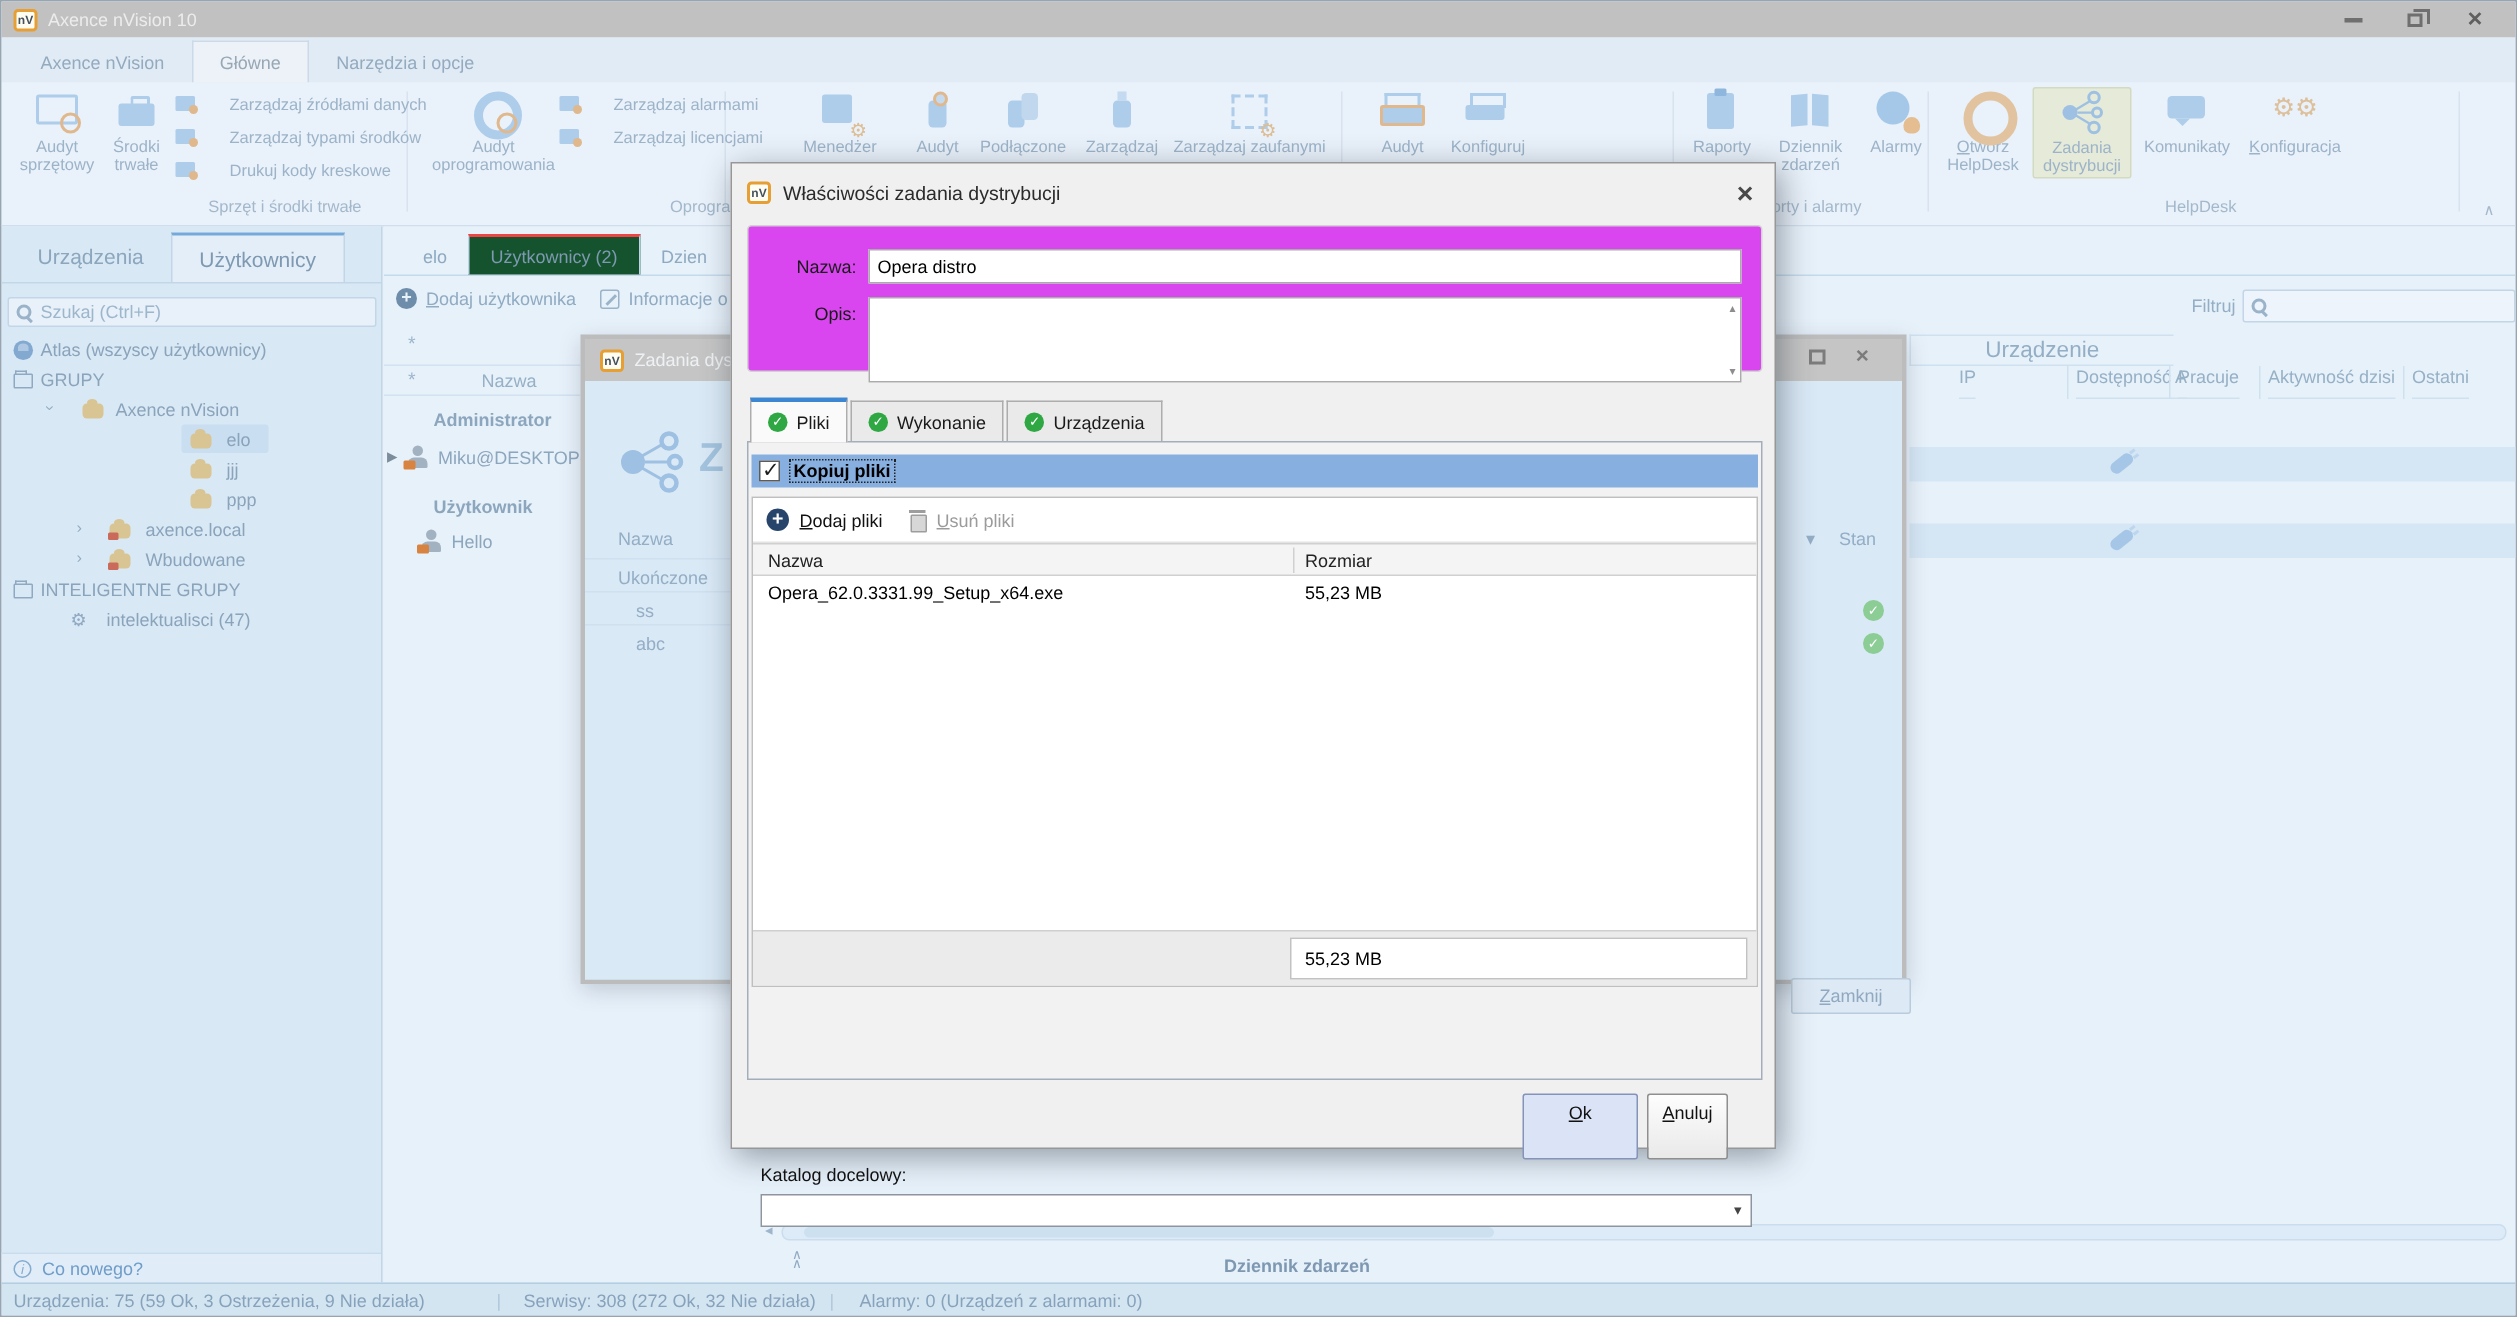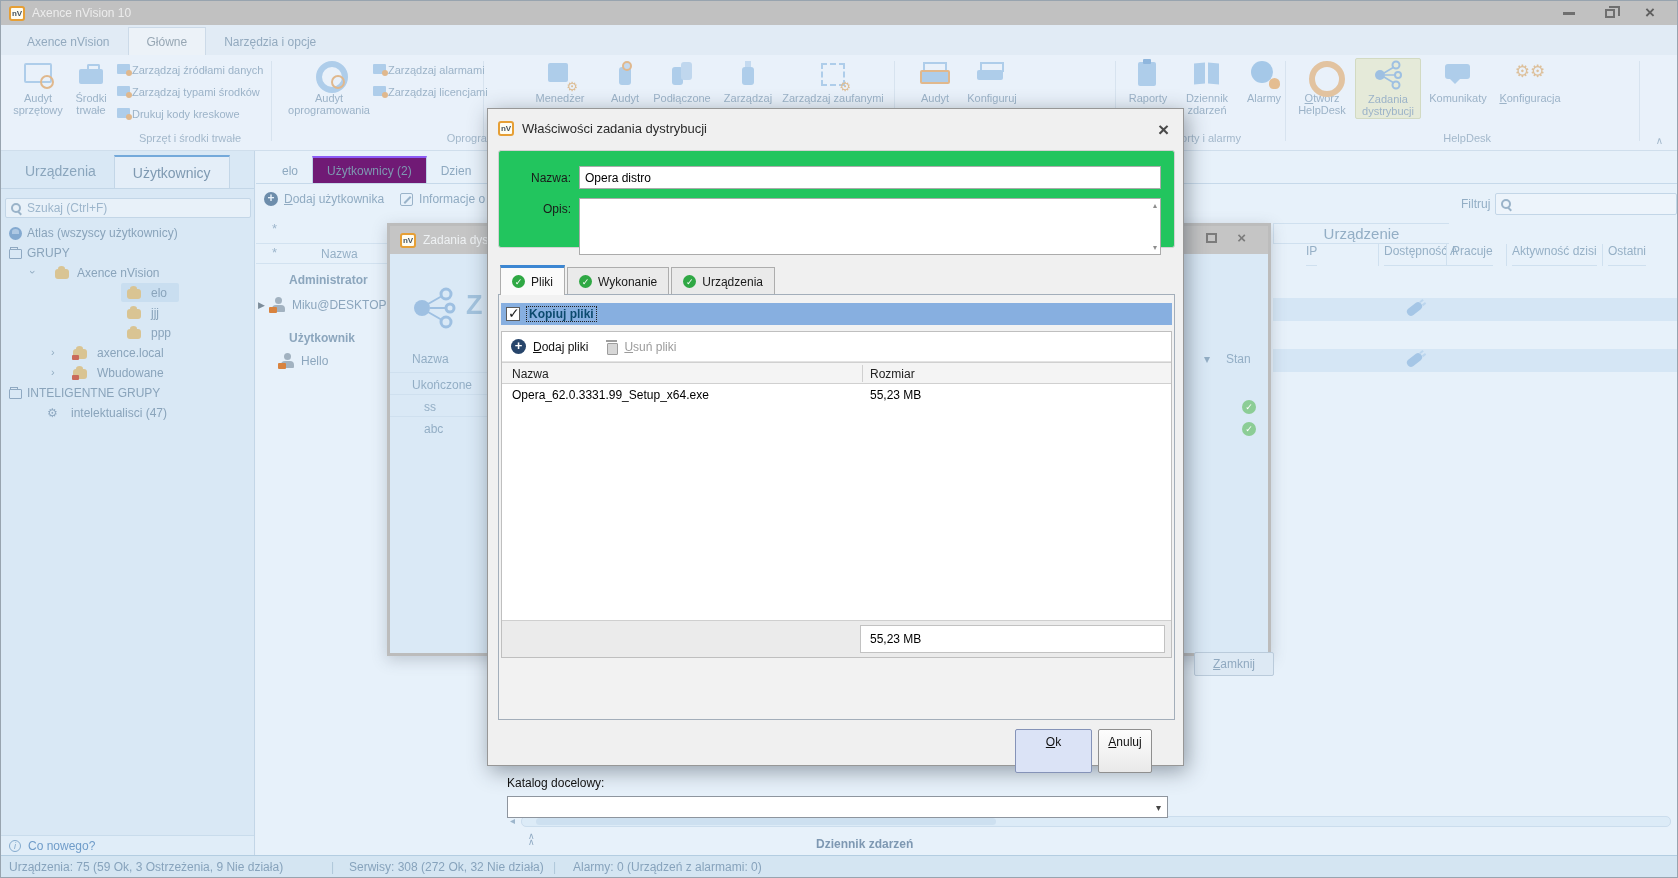--- a/index.html
+++ b/index.html
@@ -20,21 +20,21 @@
 .rtabs{position:absolute;left:0;top:24px;right:0;height:30px;background:#e1ebf5;display:flex;align-items:flex-end;padding-left:8px}
 .rtab{padding:7px 18px 6px;font-size:12px;color:#93aabf}
 .rtab.active{background:#ecf2f8;border:1px solid #ccdae8;border-bottom:none;color:#97a7b4}
 
 
 .ribbon{position:absolute;left:0;top:54px;right:0;height:96px;background:#e9f1fa;border-bottom:1px solid #cfdeec}
 .rsep{position:absolute;top:6px;width:1px;height:80px;background:#d7e3ef}
 .rbig{position:absolute;top:4px;display:flex;flex-direction:column;align-items:center;font-size:11px;line-height:12px;color:#9cb3c8;text-align:center}
 .rbig.hl{background:#e5ead9;border:1px solid #d2dac2;border-radius:2px;padding:1px 3px;top:3px}
 .rlinkcol{position:absolute;display:flex;flex-direction:column;gap:9px;top:8px}
-.rlink{display:flex;align-items:center;gap:0;font-size:11px;color:#9cb3c8;white-space:nowrap}
+.rlink{display:flex;align-items:center;gap:21px;font-size:11px;color:#9cb3c8;white-space:nowrap}
 .glabel{position:absolute;top:77px;font-size:11px;color:#a3b8cb;text-align:right}
 .rchev{position:absolute;right:14px;top:80px;color:#a3b8cb;font-size:10px}
 
 
 .ib{position:relative;width:32px;height:30px;margin-bottom:3px;flex:none}
 .adorn-ring::after{content:"";position:absolute;right:0;bottom:0;width:10px;height:10px;border:2px solid #e0b88d;border-radius:50%}
 .adorn-gear::after{content:"⚙";position:absolute;right:-2px;bottom:-4px;color:#ddbd94;font-size:13px}
 .i-monitor::before{content:"";position:absolute;left:2px;top:4px;width:24px;height:16px;border:2px solid #aecdea;border-radius:2px}
 .i-case::before{content:"";position:absolute;left:4px;top:10px;width:24px;height:15px;background:#aecdea;border-radius:2px}
 .i-case::after{content:"";position:absolute;left:12px;top:5px;width:9px;height:6px;border:2px solid #aecdea;border-bottom:none;border-radius:2px 2px 0 0}
@@ -86,21 +86,21 @@
 .t-ad::before{content:"";position:absolute;left:-1px;bottom:-1px;width:7px;height:5px;background:#c96a5a;border-radius:1px}
 .t-gear{color:#8fa9c2;font-size:12px;line-height:12px}
 .selhl{position:absolute;left:120px;top:0;width:58px;height:19px;background:#c9def0;border-radius:2px}
 .whatsnew{position:absolute;left:0;bottom:0;right:0;height:20px;background:#e0edf8;border-top:1px solid #c9dcec;display:flex;align-items:center;gap:7px;padding:0 8px;font-size:12px;color:#6f9cc9}
 .infoc{width:12px;height:12px;border-radius:50%;border:1px solid #85abce;color:#85abce;font-size:9px;font-style:italic;display:inline-flex;align-items:center;justify-content:center;flex:none}
 
 
 .content{position:absolute;left:255px;top:150px;right:0;bottom:22px;background:#e7f1fa}
 .mtabs{position:absolute;left:0;top:4px;right:0;height:29px;border-bottom:1px solid #c6d9ea;display:flex;align-items:flex-end;padding-left:12px}
 .mtab{padding:6px 14px 5px;font-size:12px;color:#8ea9c0;white-space:nowrap}
-.mtab.active{background:#701a75;border:1px solid #bed4e7;border-bottom:none;border-top:2px solid #8b5cf6;color:#7e99b1}
+.mtab.active{background:#14532d;border:1px solid #bed4e7;border-bottom:none;border-top:2px solid #ef4444;color:#7e99b1}
 .mtoolbar{position:absolute;left:8px;top:41px;display:flex;align-items:center;gap:16px;font-size:12px;color:#90abc2;white-space:nowrap}
 .titem{display:flex;align-items:center;gap:6px}
 .pluscirc-w{width:14px;height:14px;border-radius:50%;background:#6d8dab;color:#e7f1fa;font-size:12px;line-height:13px;text-align:center;font-weight:bold;flex:none}
 .pencil{width:13px;height:13px;border:1px solid #9ab3c9;border-radius:2px;position:relative;flex:none}
 .pencil::after{content:"";position:absolute;left:2px;top:5px;width:9px;height:2px;background:#9ab3c9;transform:rotate(-45deg)}
 .gutter-ast{position:absolute;font-size:13px;color:#9db6cc}
 .ulhead{position:absolute;left:0;top:92px;width:132px;height:21px;border-top:1px solid #d2e2f0;border-bottom:1px solid #d2e2f0;font-size:12px;color:#96b0c6}
 .ulhead span{position:absolute;left:65px;top:3px}
 .ugroup{position:absolute;font-size:12px;font-weight:bold;color:#8ca6bd}
 .urow{position:absolute;display:flex;align-items:center;gap:6px;font-size:12px;color:#8ca6bd;white-space:nowrap}
@@ -138,34 +138,34 @@
 .twline{position:absolute;left:0;height:1px;background:#cfe0ef}
 .gcheck{width:14px;height:14px;border-radius:50%;background:#8ccd96;color:#fff;font-size:9px;font-weight:bold;display:inline-flex;align-items:center;justify-content:center}
 .twclosebtn{position:absolute;left:804px;top:398px;width:80px;height:24px;background:#dde9f4;border:1px solid #bacbdb;border-radius:2px;font-size:12px;color:#8fa;color:#90a9c0;text-align:center;line-height:22px}
 .flu::first-letter{text-decoration:underline}
 
 
 .dialog{position:absolute;left:486px;top:107px;width:697px;height:658px;background:#f0f0f0;border:1px solid #979797;box-shadow:3px 5px 20px rgba(40,50,65,.45);z-index:30;font-size:12px;color:#1a1a1a}
 .dtitle{position:absolute;left:10px;top:12px;display:flex;align-items:center;gap:8px}
 .dtitle .t{font-size:13px;color:#2b2b2b}
 .dclose{position:absolute;right:14px;top:10px;color:#4a4a4a;font-size:19px;font-weight:bold}
-.fieldbox{position:absolute;left:10px;top:41px;width:677px;height:98px;background:#22c55e;border:1px solid #d2d2d2;border-radius:3px}
+.fieldbox{position:absolute;left:10px;top:41px;width:677px;height:98px;background:#d946ef;border:1px solid #d2d2d2;border-radius:3px}
 .flabel{position:absolute;width:62px;text-align:right;color:#1a1a1a}
 .dinput{position:absolute;left:80px;width:582px;height:23px;background:#fff;border:1px solid #ababab;font-family:inherit;font-size:12px;color:#000;padding:0 5px}
 .dtextarea{position:absolute;left:80px;top:47px;width:582px;height:57px;background:#fff;border:1px solid #ababab}
 .taarr{position:absolute;right:3px;color:#8d8d8d;font-size:8px}
 .dtabs{position:absolute;left:12px;top:156px;display:flex;align-items:flex-end}
 .dtab{height:28px;display:flex;align-items:center;gap:6px;padding:0 11px;background:#eaeaea;border:1px solid #adadad;border-bottom:none;margin-right:2px;color:#1a1a1a}
 .dtab.active{background:#fafafa;border-top:3px solid #3c86d2;height:30px;position:relative;z-index:2}
 .gcheck2{width:13px;height:13px;border-radius:50%;background:#2fa844;color:#fff;font-size:9px;font-weight:bold;display:inline-flex;align-items:center;justify-content:center;flex:none}
 .dpanel{position:absolute;left:10px;top:185px;width:677px;height:426px;background:#f2f2f2;border:1px solid #a3aeba}
 .kopiuj{position:absolute;left:2px;top:8px;right:2px;height:22px;background:#87afe0;display:flex;align-items:center;gap:7px;padding:0 5px}
 .kcheck{width:14px;height:14px;background:#fff;border:1px solid #5c5c5c;position:relative;flex:none}
 .kcheck .ck{position:absolute;left:1px;top:-3px;font-size:14px;font-weight:bold;color:#1c1c1c}
-.kopiuj .klbl{font-weight:bold;color:#0c4a6e;outline:1px dotted #222;padding:0 2px}
+.kopiuj .klbl{font-weight:bold;color:#000000;outline:1px dotted #222;padding:0 2px}
 .filebox{position:absolute;left:2px;top:36px;right:2px;height:327px;background:#fff;border:1px solid #bfbfbf}
 .fbtoolbar{position:absolute;left:0;top:0;right:0;height:30px;display:flex;align-items:center;gap:18px;padding:0 9px;border-bottom:1px solid #e3e3e3}
 .fbtool{display:flex;align-items:center;gap:7px;color:#111}
 .fbtool.disabled{color:#9b9b9b}
 .pluscirc{width:15px;height:15px;border-radius:50%;background:#27456b;color:#fff;font-size:13px;line-height:14px;text-align:center;font-weight:bold;flex:none}
 .trash{width:11px;height:13px;position:relative;flex:none}
 .trash::before{content:"";position:absolute;left:1px;top:3px;width:9px;height:10px;border:1px solid #9d9d9d;background:#d7d7d7;border-radius:1px}
 .trash::after{content:"";position:absolute;left:0;top:0;width:11px;height:2px;background:#9d9d9d}
 .fbhead{position:absolute;left:0;top:30px;right:0;height:22px;background:#f4f4f4;border-top:1px solid #d0d0d0;border-bottom:1px solid #d0d0d0;color:#222}
 .fbhead .c1{position:absolute;left:10px;top:4px}

